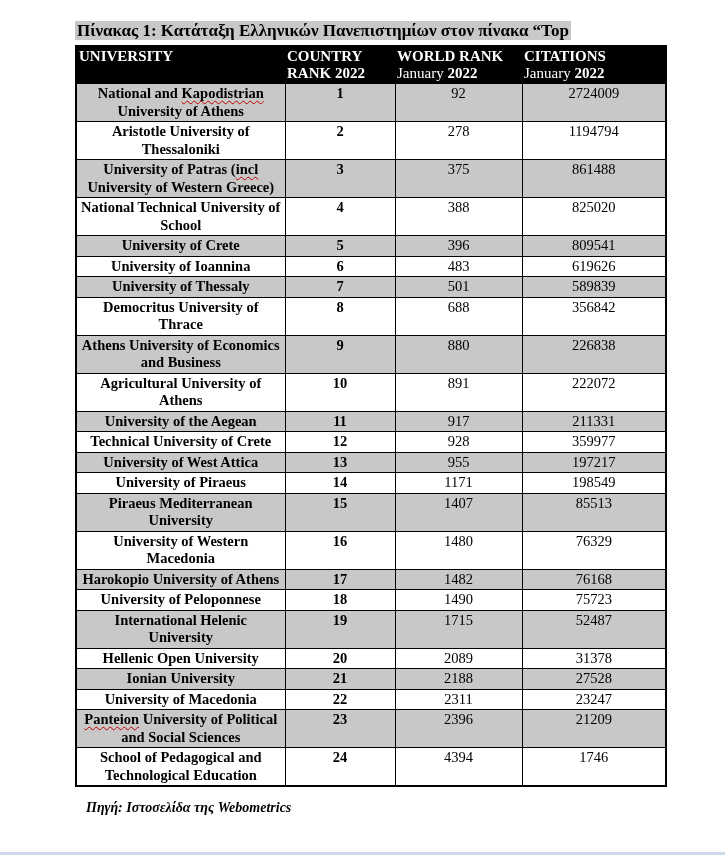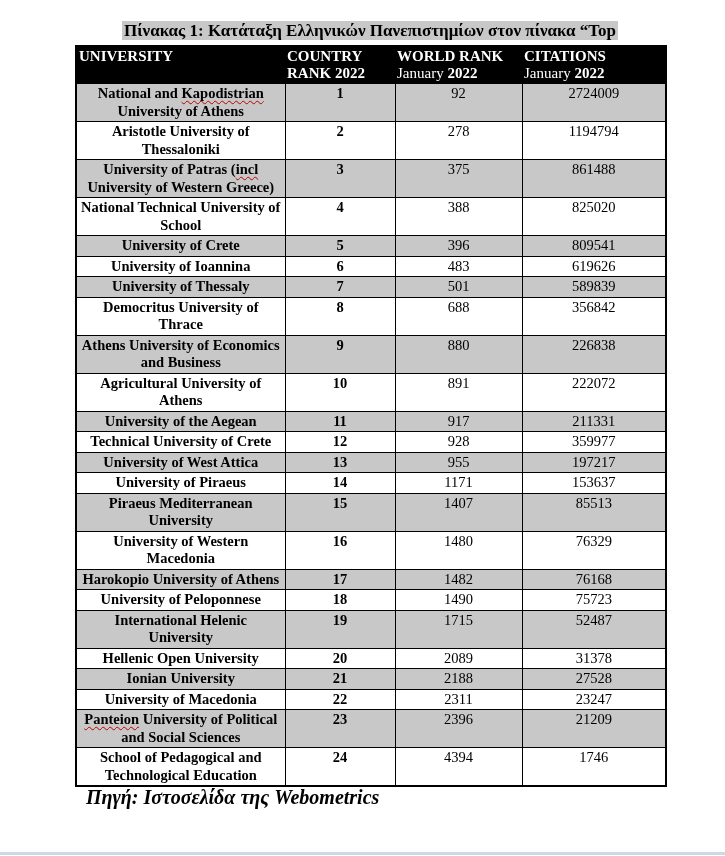--- a/index.html
+++ b/index.html
@@ -2,21 +2,21 @@
 <html><head>
 <meta charset="utf-8">
 <style>
   html,body{margin:0;padding:0;}
   body{
     width:725px;height:856px;position:relative;background:#ffffff;overflow:hidden;
     font-family:"Liberation Serif","DejaVu Serif",serif;color:#000;
   }
   .doc{padding-top:20px;}
   .caption{
-    width:590px;margin-left:75px;text-align:center;
+    width:590px;margin-left:75px;text-align:left;
     font-weight:bold;font-size:17px;line-height:22px;margin-bottom:3px;
   }
   .caption .hl{background:#c8c8c8;padding:0 2px;}
   table{
     margin-left:75px;width:590px;border-collapse:collapse;table-layout:fixed;
     border:2px solid #000;
   }
   col.c0{width:209px;}col.c1{width:110px;}col.c2{width:127px;}col.c3{width:144px;}
   th{
     background:#000;color:#fff;vertical-align:top;text-align:left;
@@ -33,21 +33,21 @@
   tr.shaded{background:#c8c8c8;}
   .typo{
     text-decoration:underline;
     text-decoration-style:wavy;
     text-decoration-color:#c00000;
     text-decoration-thickness:1px;
     text-underline-offset:2px;
     text-decoration-skip-ink:none;
   }
   .source{
-    margin:1px 0 0 86px;font-weight:bold;font-style:italic;font-size:20px;line-height:18px;
+    margin:12px 0 0 86px;font-weight:bold;font-style:italic;font-size:14px;line-height:18px;
   }
   .bottom-edge{
     position:absolute;left:0;bottom:1px;width:725px;height:3px;background:#ccd9e9;
   }
 </style>
 </head>
 <body>
 
 <div class="doc">
 
@@ -158,21 +158,21 @@
         <tr class="shaded">
           <td class="c0">University of West Attica</td>
           <td class="c1">13</td>
           <td class="c2">955</td>
           <td class="c3">197217</td>
         </tr>
         <tr class="plain">
           <td class="c0">University of Piraeus</td>
           <td class="c1">14</td>
           <td class="c2">1171</td>
-          <td class="c3">153637</td>
+          <td class="c3">198549</td>
         </tr>
         <tr class="shaded">
           <td class="c0">Piraeus Mediterranean University</td>
           <td class="c1">15</td>
           <td class="c2">1407</td>
           <td class="c3">85513</td>
         </tr>
         <tr class="plain">
           <td class="c0">University of Western Macedonia</td>
           <td class="c1">16</td>

